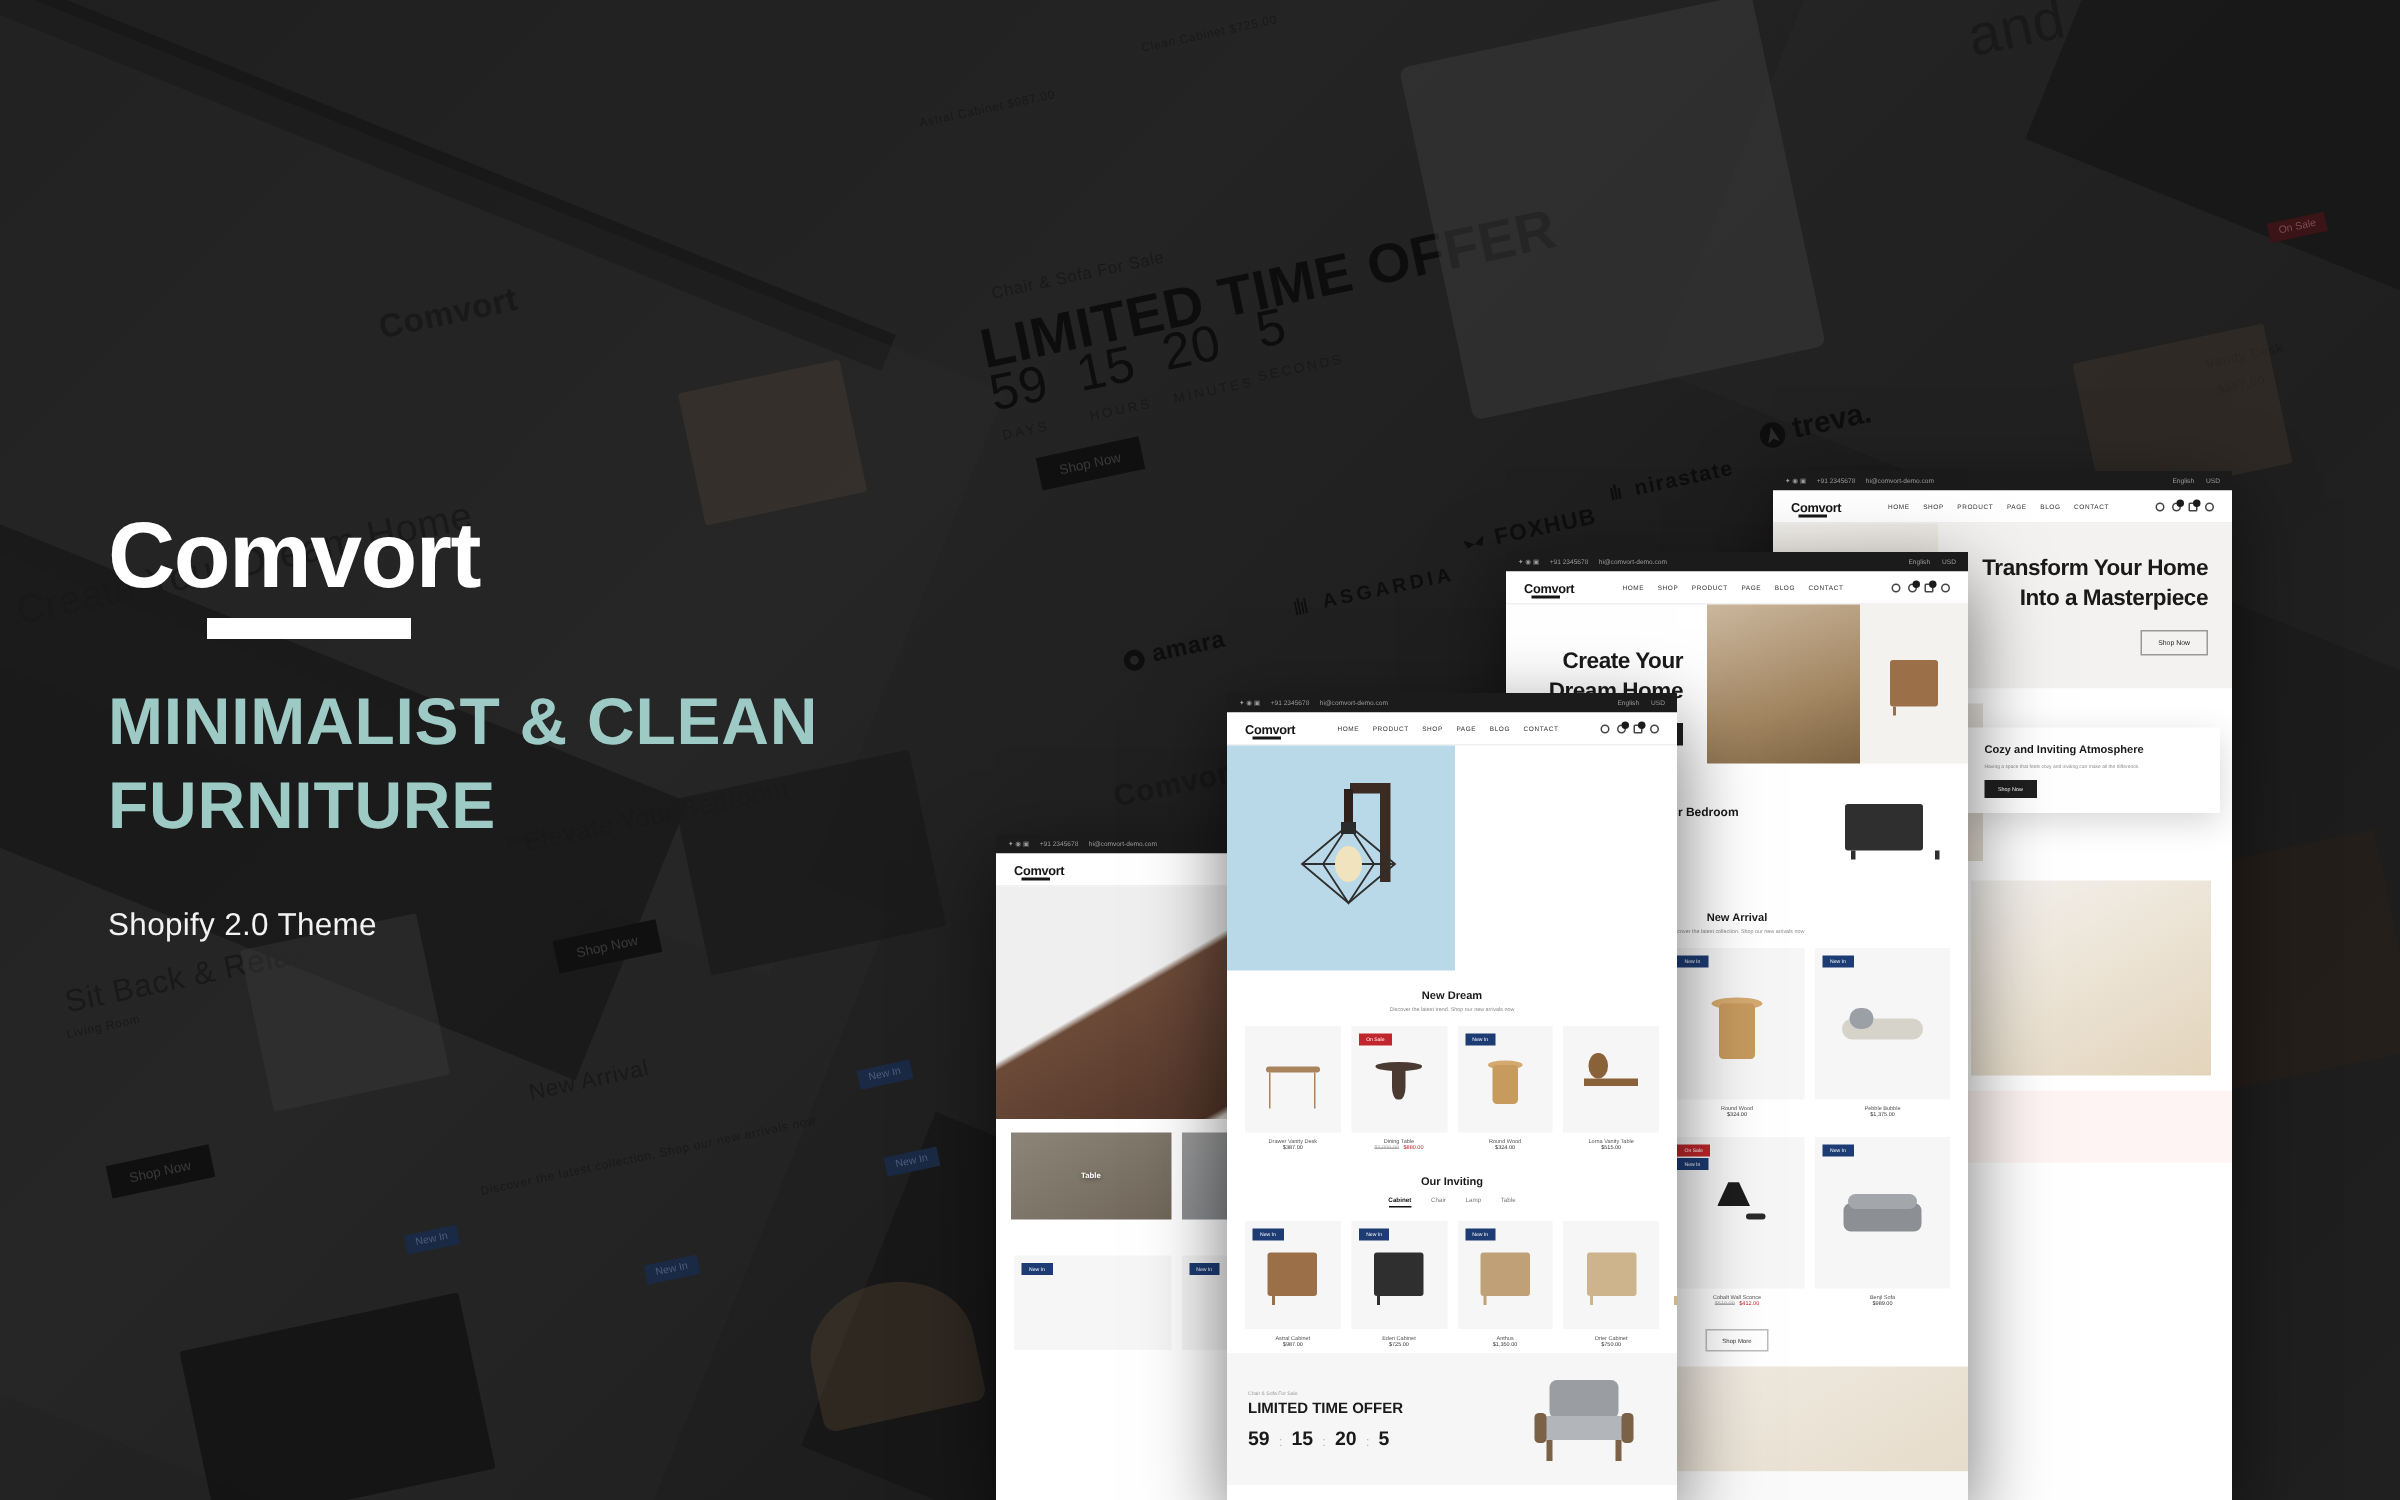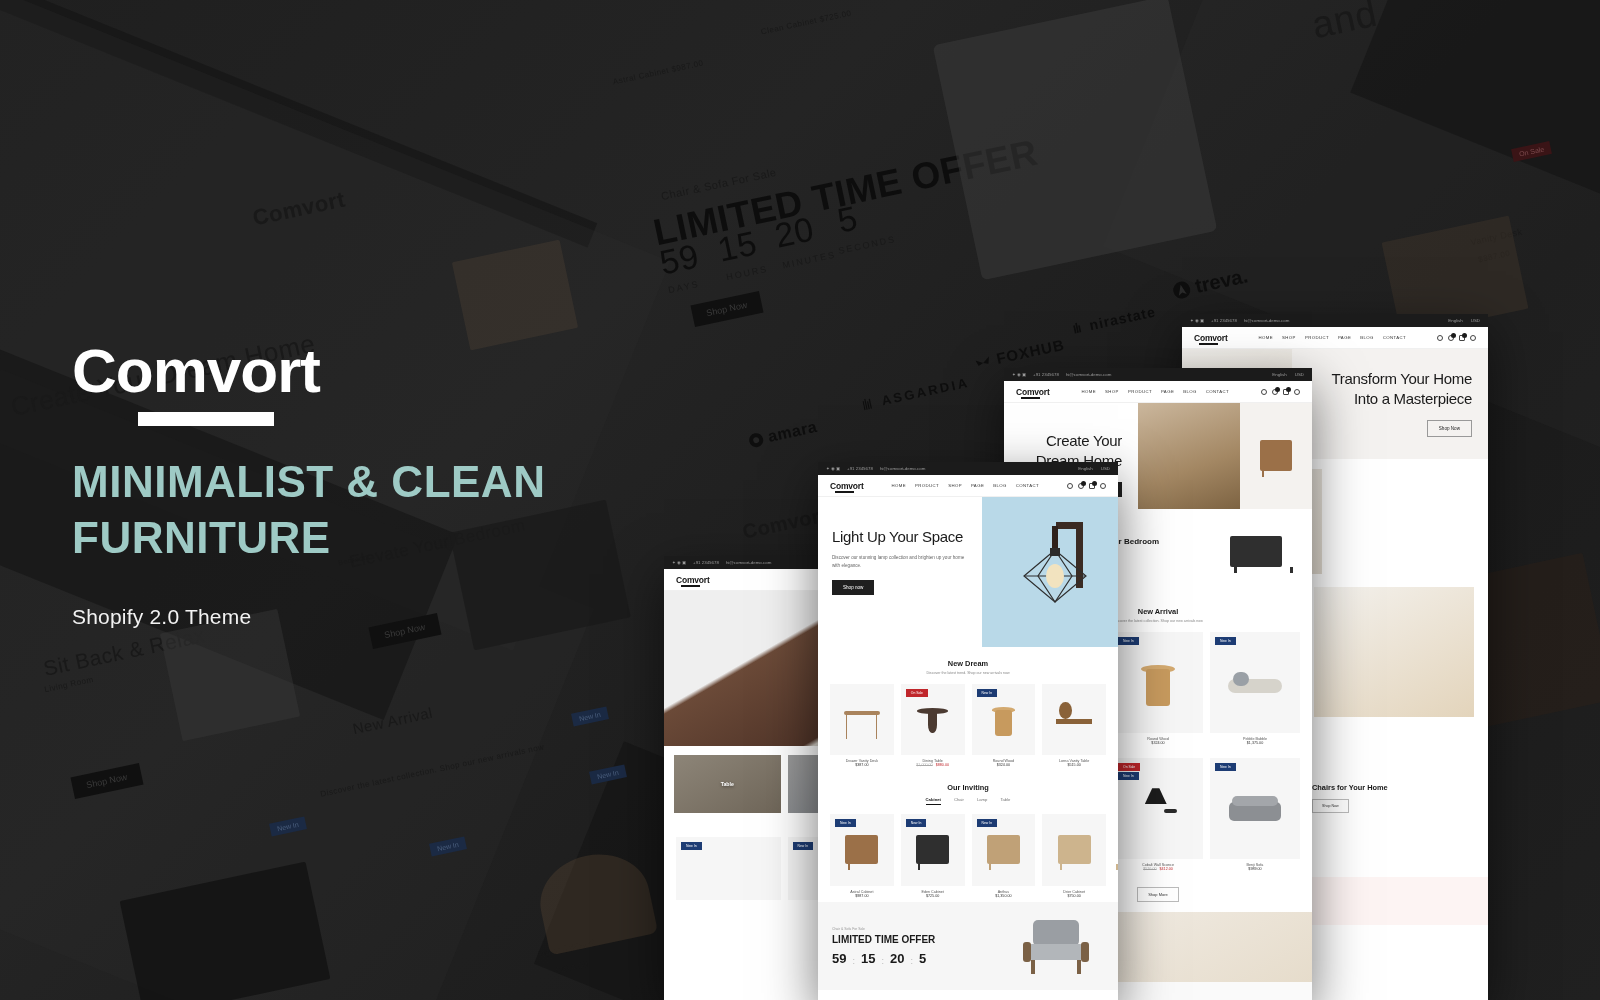--- a/index.html
+++ b/index.html
@@ -133,21 +133,21 @@
   }
   .navlinks { display:flex; gap:9px; font-size:4.3px; color:#333; letter-spacing:.4px; }
   .navicons { display:flex; gap:5px; align-items:center; color:#333; }
   .ic { width:6px; height:6px; border:.8px solid #444; border-radius:50%; position:relative;}
   .ic.cart { border-radius:1px; }
   .ic-dot { position:absolute; right:-3px; top:-3px; width:5px;height:5px;border-radius:50%;background:#1b1b1b;}
 
   .hero-split { display:flex; }
   .hero-copy { padding:20px 16px; flex:1; }
   .hero-h {
-    font-size:15px; font-weight:400; color:#1a1a1a; line-height:1.35; letter-spacing:-.3px;
+    font-size:15px; font-weight:700; color:#1a1a1a; line-height:1.35; letter-spacing:-.3px;
   }
   .hero-p { margin-top:7px; font-size:4.6px; color:#666; line-height:1.7; }
   .hero-btn {
     margin-top:10px; display:inline-block;
     background:#1f1f1f; color:#fff; font-size:4.6px; padding:5px 11px;
   }
   .hero-btn.outline { background:transparent; color:#222; border:.8px solid #999; }
 
   .sec-title { text-align:center; font-size:7.4px; font-weight:700; color:#1a1a1a; margin-top:12px; }
   .sec-sub { text-align:center; font-size:3.6px; color:#888; margin-top:3px; }
@@ -384,37 +384,35 @@
       <div class="hero-copy" style="text-align:right;">
         <div class="hero-h">Transform Your Home Into a Masterpiece</div>
         <div style="text-align:right;">
           <span class="hero-btn outline">Shop Now</span>
         </div>
       </div>
     </div>
 
     <div style="height:120px;background:#fff;position:relative;">
       <div class="hero-img img-frame" style="position:absolute;left:10px;top:10px;width:130px;height:105px;"></div>
+      <div class="floatcard" style="left:130px;top:26px;width:168px;">
+        <div class="fc-h">Cozy and Inviting Atmosphere</div>
+        <div class="fc-p">Having a space that feels cozy and inviting can make all the difference.</div>
+        <span class="fc-btn">Shop Now</span>
+      </div>
     </div>
 
     <div style="height:148px;background:#fff;position:relative;">
       <div class="hero-img img-desk" style="position:absolute;right:14px;top:8px;width:160px;height:130px;"></div>
       <div style="position:absolute;left:14px;top:52px;">
         <div class="fc-h">Desk</div>
         <span class="fc-btn" style="background:none;color:#222;padding:3px 0;">Shop Now</span>
       </div>
     </div>
 
-    <div style="height:150px;background:#fff;position:relative;">
-      <div class="hero-img img-room2" style="position:absolute;left:12px;top:8px;width:105px;height:132px;border-radius:52px 52px 0 0;"></div>
-      <div style="position:absolute;left:130px;top:56px;">
-        <div class="fc-h">Chairs for Your Home</div>
-        <span class="fc-btn" style="background:none;color:#333;border:.8px solid #bbb;">Shop Now</span>
-      </div>
-    </div>
 
     <div style="height:48px;background:#fdf4f3;"></div>
   </div>
 
   <div class="mock" style="left:1004px;top:368px;width:308px;height:632px;">
     <div class="topbar">
       <div class="tb-left">
         <span>✦ ◉ ▣</span>
         <span>+91 2345678</span>
         <span>hi@comvort-demo.com</span>
@@ -610,25 +608,20 @@
             <i class="ic-dot"></i>
           </span>
         <span class="ic cart">
             <i class="ic-dot"></i>
           </span>
         <span class="ic"></span>
       </div>
     </div>
 
     <div class="hero-split" style="height:150px;">
-      <div class="hero-copy" style="padding:30px 14px;">
-        <div class="hero-h">Light Up Your Space</div>
-        <div class="hero-p">Discover our stunning lamp collection and brighten up your home with elegance.</div>
-        <span class="hero-btn">Shop now</span>
-      </div>
       <div class="hero-img" style="max-width:152px;display:flex;align-items:center;justify-content:center;">
         <svg width="96" height="112" viewBox="0 0 96 112">
           <rect x="54" y="6" width="26" height="7" fill="#3b2b23"></rect>
           <rect x="74" y="6" width="7" height="66" fill="#3b2b23"></rect>
           <rect x="50" y="10" width="6" height="22" fill="#2e211b"></rect>
           <g stroke="#2e2e2e" stroke-width="1.2" fill="none">
             <polygon points="53,34 22,60 53,86 84,60"></polygon>
             <polygon points="53,34 36,60 53,86 70,60"></polygon>
             <line x1="22" y1="60" x2="84" y2="60"></line>
           </g>

